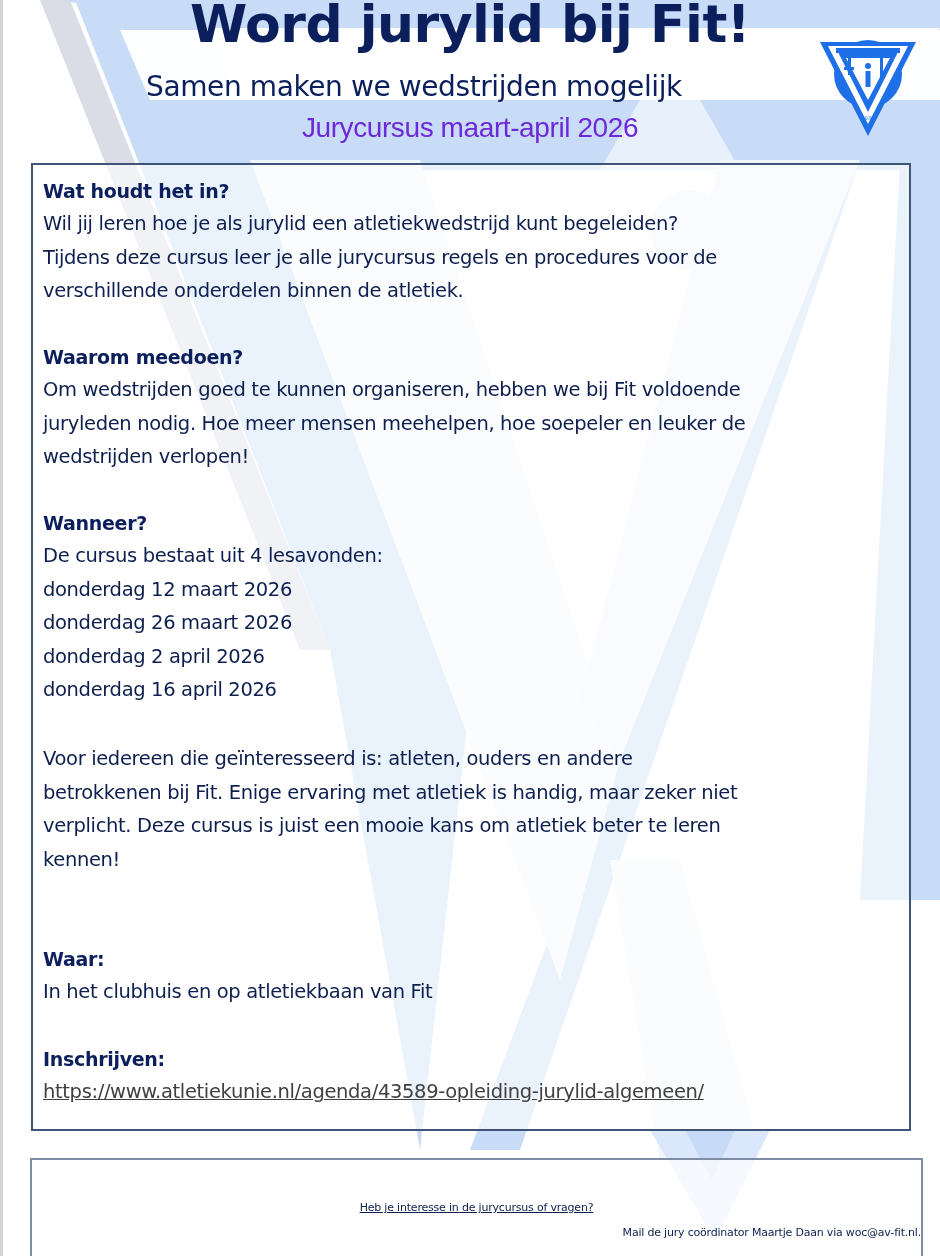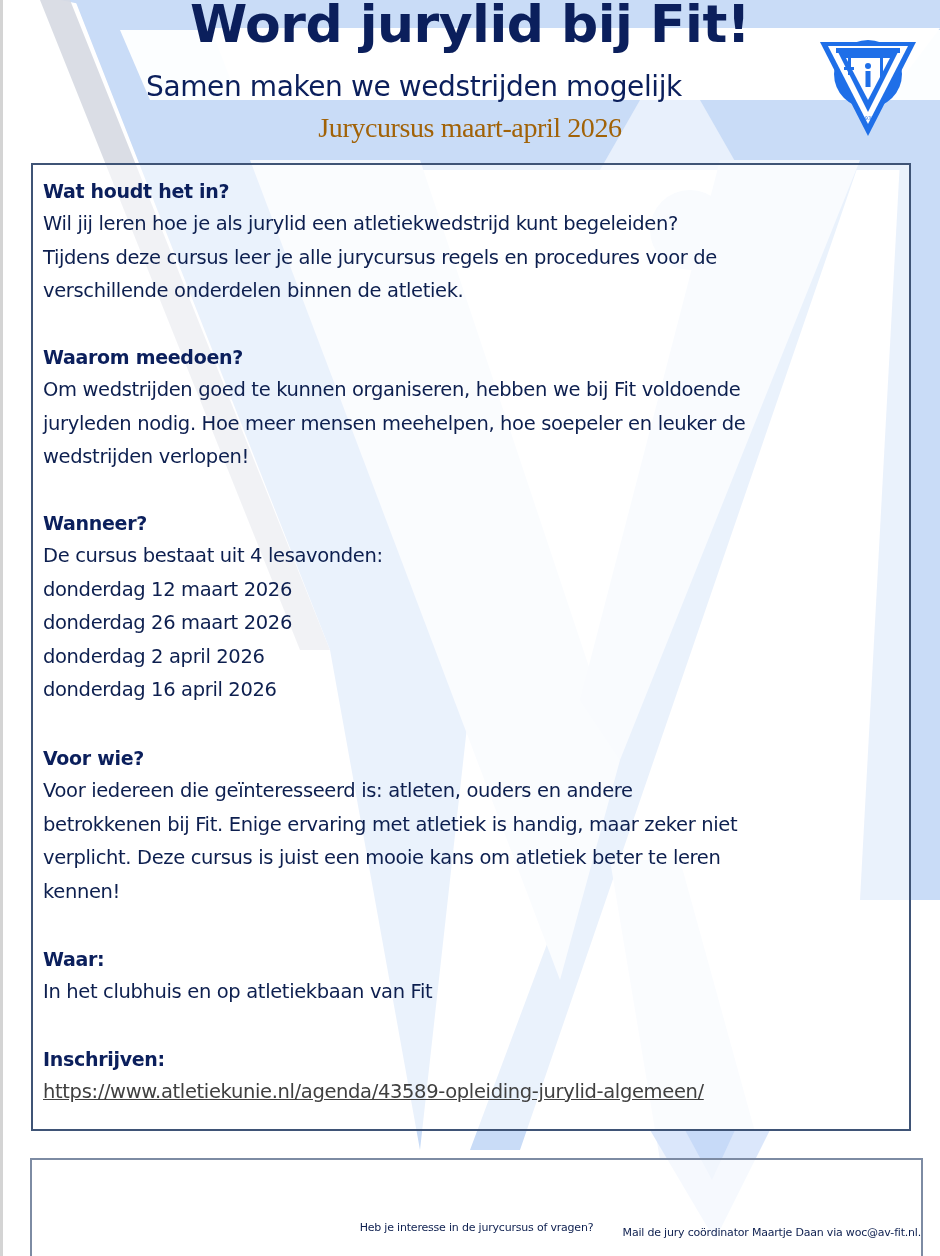--- a/index.html
+++ b/index.html
@@ -23,21 +23,21 @@
       font-size: 52px; font-weight: bold; color: #0b1f5c; letter-spacing: -0.5px;
       font-family: "DejaVu Sans", sans-serif;
     }
     .subtitle {
       position: absolute; left: 0; width: 828px; top: 70px; text-align: center;
       font-size: 28px; color: #0b1f5c; font-family: "DejaVu Sans", sans-serif;
       letter-spacing: -0.4px;
     }
     .course {
       position: absolute; left: 0; width: 940px; top: 112px; text-align: center;
-      font-size: 28px; color: #a16207; font-family: Liberation Serif, serif;
+      font-size: 28px; color: #6d28d9; font-family: Liberation Sans, sans-serif;
       letter-spacing: -0.4px;
     }
     .logo { position: absolute; left: 818px; top: 30px; width: 100px; height: 110px; }
 
     .main-box {
       position: absolute; left: 31px; top: 163px; width: 880px; height: 968px;
       border: 2px solid #3f5476; background: rgba(255,255,255,0.62);
       box-sizing: border-box;
     }
     .section { position: absolute; left: 10px; width: 860px; }
@@ -146,21 +146,20 @@
       <div class="para">
         <div>De cursus bestaat uit 4 lesavonden:</div>
         <div>donderdag 12 maart 2026</div>
         <div>donderdag 26 maart 2026</div>
         <div>donderdag 2 april 2026</div>
         <div>donderdag 16 april 2026</div>
       </div>
     </div>
 
     <div class="section" style="top:577px;">
-      <div class="heading">Voor wie?</div>
       <div class="para">
         <div>Voor iedereen die geïnteresseerd is: atleten, ouders en andere</div>
         <div>betrokkenen bij Fit. Enige ervaring met atletiek is handig, maar zeker niet</div>
         <div>verplicht. Deze cursus is juist een mooie kans om atletiek beter te leren</div>
         <div>kennen!</div>
       </div>
     </div>
 
     <div class="section" style="top:778px;">
       <div class="heading">Waar:</div>
@@ -169,16 +168,16 @@
       </div>
     </div>
 
     <div class="section" style="top:878px;">
       <div class="heading">Inschrijven:</div>
       <div class="link">https://www.atletiekunie.nl/agenda/43589-opleiding-jurylid-algemeen/</div>
     </div>
   </div>
 
   <div class="footer-box">
-    <div class="footer-line" style="top:61px;">Heb je interesse in de jurycursus of vragen?</div>
+    <div class="footer-line" style="top:41px;text-decoration:underline;">Heb je interesse in de jurycursus of vragen?</div>
     <div class="footer-line" style="top:66px;text-align:right;">Mail de jury coördinator Maartje Daan via woc@av-fit.nl.</div>
   </div>
 </div>
 
 </body></html>

